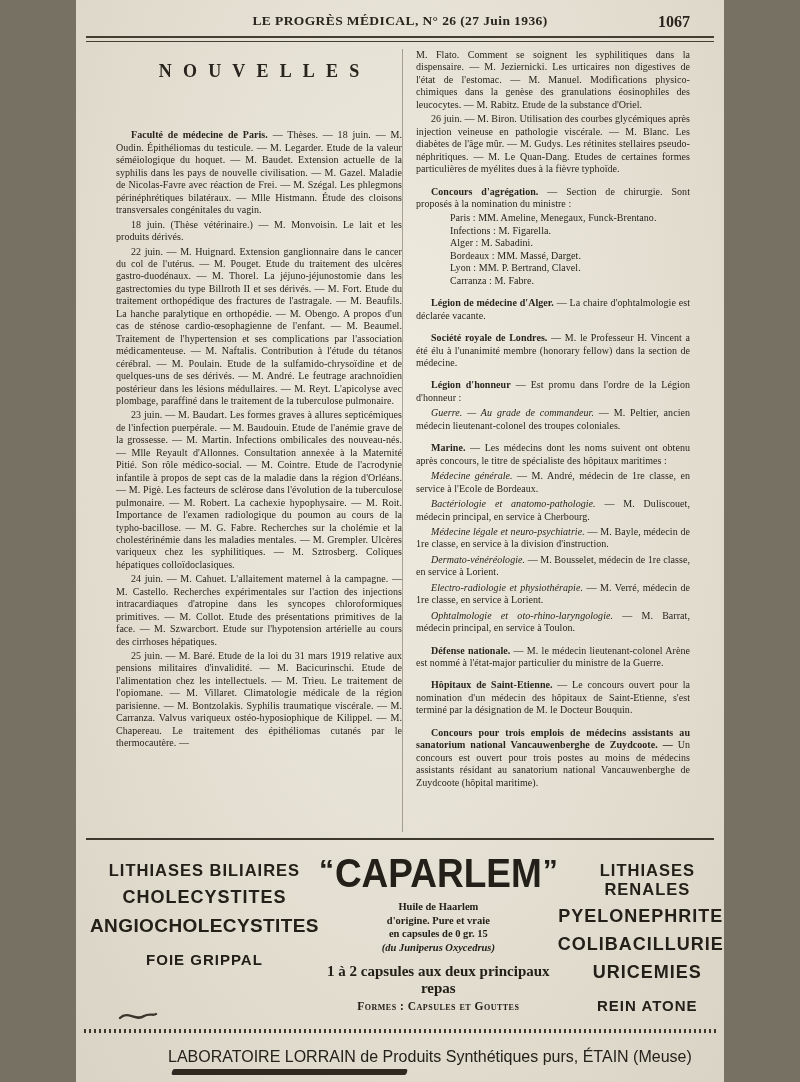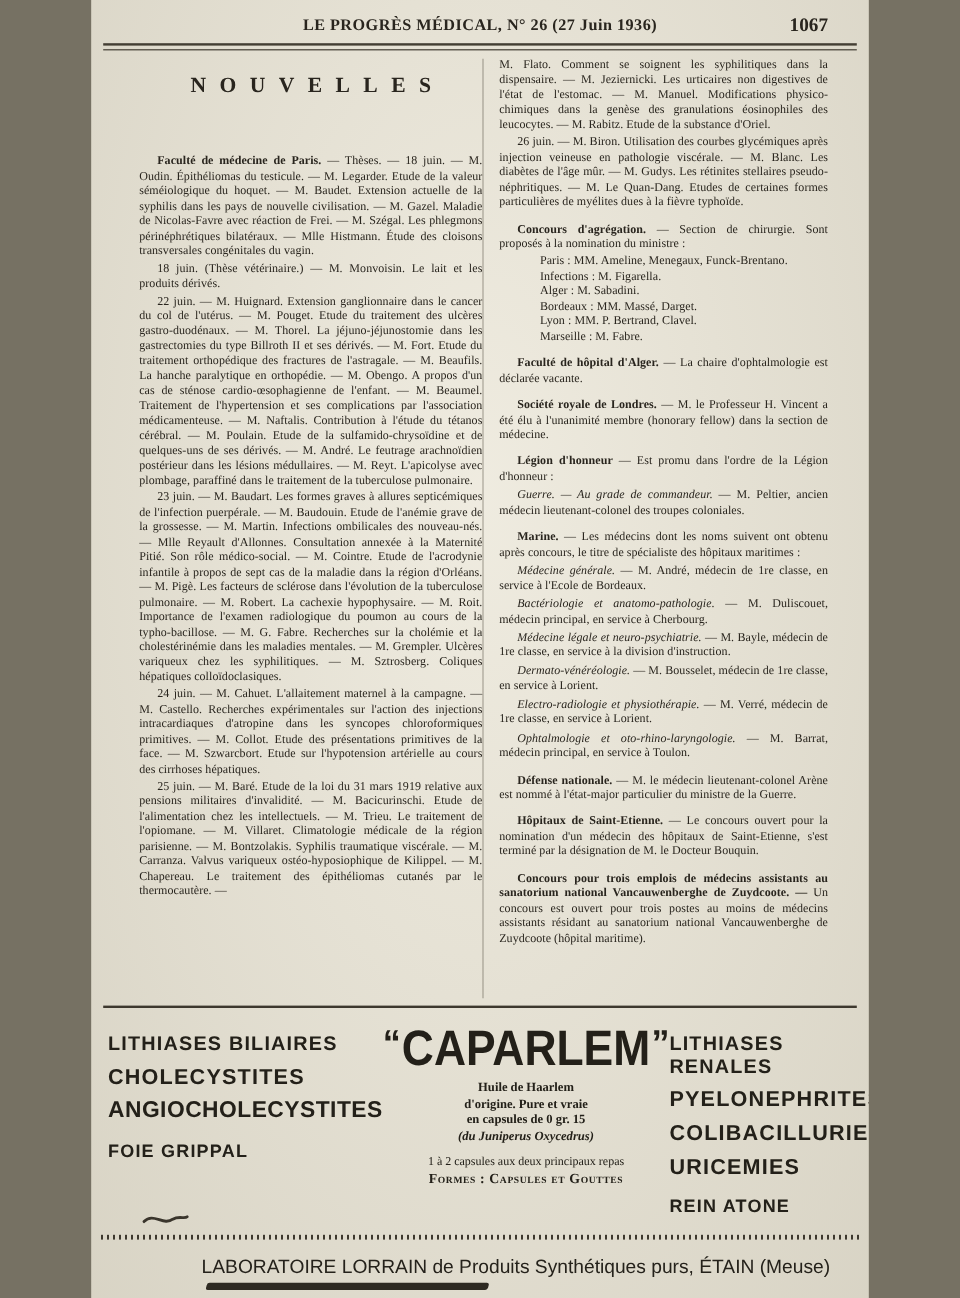--- a/index.html
+++ b/index.html
@@ -26,33 +26,33 @@
   .para { text-indent: 15px; margin-bottom: 2px; }
   .para.noindent { text-indent: 0; }
   .para.sect { margin-top: 10px; }
   .para.line { text-indent: 34px; text-align: left; margin: 0; }
   .para.it { margin-top: 3px; }
   .lead { font-weight: bold; }
   .para.it .lead { font-weight: normal; font-style: italic; }
   
   .ad-rule { margin: 6px 10px 0; border-top: 2px solid #3d382e; }
   .ad { display: flex; padding: 14px 14px 6px; align-items: flex-start; }
-  .ad-left, .ad-right { width: 265px; font-family: "Liberation Sans", sans-serif; font-weight: bold; color: #232019; }
+  .ad-left, .ad-right { width: 265px; text-align: center; font-family: "Liberation Sans", sans-serif; font-weight: bold; color: #232019; }
   .ad-center { width: 242px; text-align: center; color: #232019; }
   .ad-term { margin: 7px 0; letter-spacing: 1px; }
   .ad-term.t1 { font-size: 16.5px; }
   .ad-term.t2 { font-size: 18px; }
   .ad-term.t3 { font-size: 19px; letter-spacing: .4px; }
   .ad-term.t4 { font-size: 15px; margin-top: 14px; }
   .brand-row { display: flex; justify-content: center; align-items: flex-start; gap: 1px; }
   .q { font-family: "Liberation Sans", sans-serif; font-weight: bold; font-size: 30px; line-height: 32px; }
   .brand { font-family: "Liberation Sans", sans-serif; font-weight: bold; font-size: 37px; line-height: 40px; letter-spacing: 0; transform: scaleY(1.12); }
   .ad-desc { margin-top: 6px; font-weight: bold; font-size: 10.5px; line-height: 13.5px; }
   .ad-desc-line.it { font-style: italic; }
-  .ad-dosage { margin-top: 9px; font-weight: normal; font-size: 10px; }
+  .ad-dosage { margin-top: 9px; font-weight: bold; font-size: 15px; }
   .ad-forms { margin-top: 3px; font-weight: bold; font-variant: small-caps; font-size: 11.5px; letter-spacing: .5px; }
   .flourish { display: block; margin: 6px 0 0 14px; }
   
   .dotted-rule { margin: 2px 8px 0; height: 4px; background-image: repeating-linear-gradient(90deg, #3d382e 0 2px, transparent 2px 5px); }
   .lab-footer { padding: 15px 0 0 92px; font-family: "Liberation Sans", sans-serif; font-weight: normal; font-size: 16px; color: #25221b; }
   .lab-underline { margin: 3px 0 0 96px; width: 235px; height: 6px; background: #2e2a22; border-radius: 2px; transform: skewX(-14deg); }
 </style>
 </head>
 <body>
 
@@ -95,23 +95,23 @@
           <p class="para line"><span class="lead"></span><span>Paris : MM. Ameline, Menegaux, Funck-Brentano.</span></p>
 
           <p class="para line"><span class="lead"></span><span>Infections : M. Figarella.</span></p>
 
           <p class="para line"><span class="lead"></span><span>Alger : M. Sabadini.</span></p>
 
           <p class="para line"><span class="lead"></span><span>Bordeaux : MM. Massé, Darget.</span></p>
 
           <p class="para line"><span class="lead"></span><span>Lyon : MM. P. Bertrand, Clavel.</span></p>
 
-          <p class="para line"><span class="lead"></span><span>Marseille : M. Fabre.</span></p>
-
-          <p class="para sect"><span class="lead">Faculté de hôpital d'Alger.</span><span> — La chaire d'ophtalmologie est déclarée vacante.</span></p>
+          <p class="para line"><span class="lead"></span><span>Carranza : M. Fabre.</span></p>
+
+          <p class="para sect"><span class="lead">Légion de médecine d'Alger.</span><span> — La chaire d'ophtalmologie est déclarée vacante.</span></p>
 
           <p class="para sect"><span class="lead">Société royale de Londres.</span><span> — M. le Professeur H. Vincent a été élu à l'unanimité membre (honorary fellow) dans la section de médecine.</span></p>
 
           <p class="para sect"><span class="lead">Légion d'honneur</span><span> — Est promu dans l'ordre de la Légion d'honneur :</span></p>
 
           <p class="para it"><span class="lead">Guerre. — Au grade de commandeur.</span><span> — M. Peltier, ancien médecin lieutenant-colonel des troupes coloniales.</span></p>
 
           <p class="para sect"><span class="lead">Marine.</span><span> — Les médecins dont les noms suivent ont obtenu après concours, le titre de spécialiste des hôpitaux maritimes :</span></p>
 
           <p class="para it"><span class="lead">Médecine générale.</span><span> — M. André, médecin de 1re classe, en service à l'Ecole de Bordeaux.</span></p>

